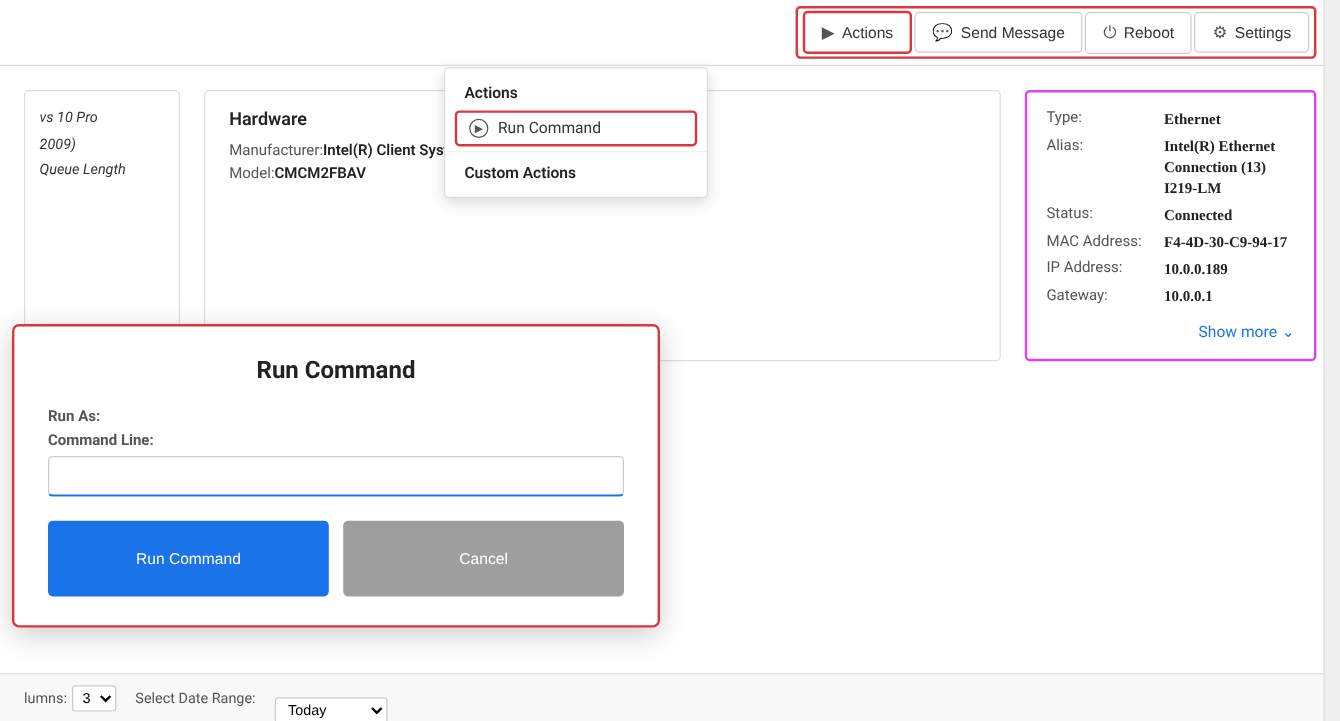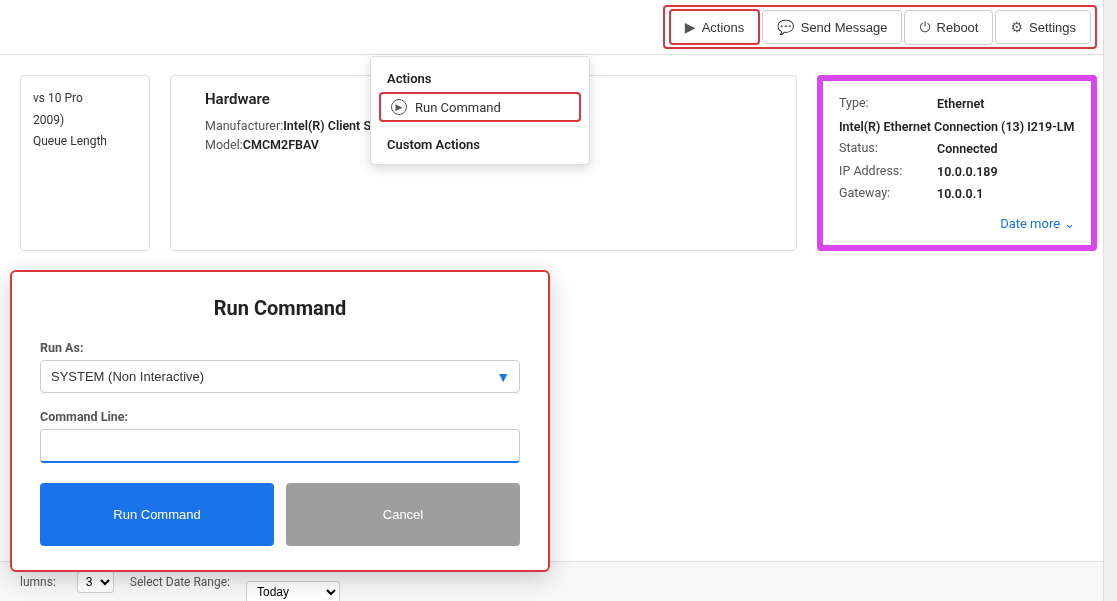--- a/index.html
+++ b/index.html
@@ -77,35 +77,36 @@
 
     
     .left-card {
       width: 130px;
       background: #fff;
       border: 1px solid #ddd;
       border-radius: 4px;
       padding: 12px;
       flex-shrink: 0;
       overflow: hidden;
+      font-style: italic;
     }
 
     .left-card-text {
       font-size: 12px;
       color: #333;
       line-height: 1.8;
     }
 
     
     .hardware-card {
       flex: 1;
       background: #fff;
       border: 1px solid #ddd;
       border-radius: 4px;
-      padding: 14px 34px;
+      padding: 14px 20px;
     }
 
     .card-title {
       font-size: 15px;
       font-weight: 600;
       color: #222;
       margin-bottom: 10px;
     }
 
     .info-row {
@@ -119,23 +120,23 @@
       color: #555;
     }
 
     .info-value {
       font-weight: 600;
       color: #222;
     }
 
     
     .network-card {
-      width: 280px;
-      background: #fff;
-      border: 6px solid #d946ef;
+      width: 243px;
+      background: #fff;
+      border: 2px solid #d946ef;
       border-radius: 4px;
       padding: 14px 16px;
       flex-shrink: 0;
     }
 
     .net-row {
       display: flex;
       gap: 8px;
       margin-bottom: 5px;
       font-size: 12.5px;
@@ -143,20 +144,21 @@
 
     .net-label {
       color: #555;
       min-width: 90px;
     }
 
     .net-value {
       font-weight: 600;
       color: #222;
       line-height: 1.4;
+      font-family: Liberation Serif, serif;
     }
 
     .show-more {
       display: flex;
       align-items: center;
       justify-content: flex-end;
       color: #1a73e8;
       font-size: 13px;
       cursor: pointer;
       padding-top: 8px;
@@ -179,21 +181,21 @@
     }
 
     .bottom-bar-label {
       font-size: 12px;
       color: #555;
     }
 
     .columns-select {
       display: flex;
       align-items: center;
-      gap: 21px;
+      gap: 4px;
     }
 
     .mini-select {
       border: 1px solid #ccc;
       border-radius: 3px;
       padding: 2px 4px;
       font-size: 12px;
       background: #fff;
     }
 
@@ -429,53 +431,51 @@
         <span class="info-value">CMCM2FBAV</span>
       </div>
     </div>
 
     <div class="network-card">
       <div class="net-row">
         <span class="net-label">Type:</span>
         <span class="net-value">Ethernet</span>
       </div>
       <div class="net-row">
+        <span class="net-label">Alias:</span>
         <span class="net-value">Intel(R) Ethernet Connection (13) I219-LM</span>
       </div>
       <div class="net-row">
         <span class="net-label">Status:</span>
         <span class="net-value">Connected</span>
       </div>
       <div class="net-row">
+        <span class="net-label">MAC Address:</span>
+        <span class="net-value">F4-4D-30-C9-94-17</span>
+      </div>
+      <div class="net-row">
         <span class="net-label">IP Address:</span>
         <span class="net-value">10.0.0.189</span>
       </div>
       <div class="net-row">
         <span class="net-label">Gateway:</span>
         <span class="net-value">10.0.0.1</span>
       </div>
       <div class="show-more">
-        <span>Date more</span>
+        <span>Show more</span>
         <span>⌄</span>
       </div>
     </div>
 
   </div>
 
   <div class="modal-overlay">
     <div class="modal-title">Run Command</div>
 
     <div class="modal-field-label">Run As:</div>
-    <div class="modal-select-wrapper">
-      <select class="modal-select">
-        <option>SYSTEM (Non Interactive)</option>
-        <option>Current User</option>
-      </select>
-      <span class="modal-select-arrow">▼</span>
-    </div>
 
     <div class="modal-field-label">Command Line:</div>
     <input class="modal-input" type="text" placeholder="" style="">
 
     <div class="modal-buttons">
       <button class="btn-run-command">
         <span>Run Command</span>
       </button>
       <button class="btn-cancel">
         <span>Cancel</span>

